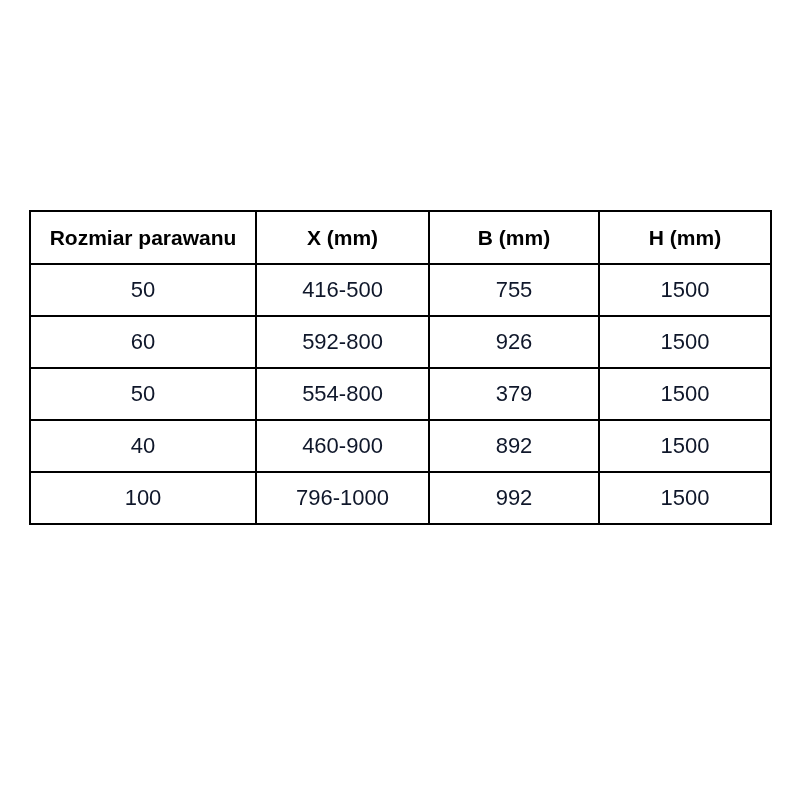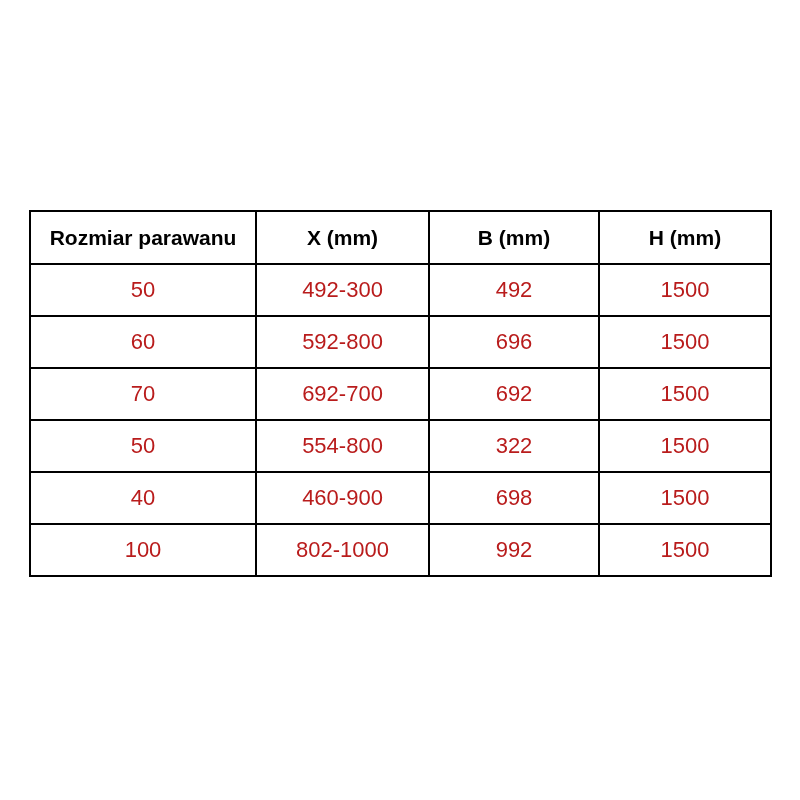--- a/index.html
+++ b/index.html
@@ -41,21 +41,21 @@
   table.size-table th {
     height: 53px;
     font-size: 21px;
     font-weight: bold;
     color: #000000;
   }
   table.size-table td {
     height: 52px;
     font-size: 22px;
     font-weight: normal;
-    color: #b91c1c;
+    color: #0f172a;
   }
   col.c1 { width: 226px; }
   col.c2 { width: 173px; }
   col.c3 { width: 170px; }
   col.c4 { width: 172px; }
 </style>
 </head>
 <body>
 
 <div class="page">
@@ -71,50 +71,44 @@
         <tr>
           <th>Rozmiar parawanu</th>
           <th>X (mm)</th>
           <th>B (mm)</th>
           <th>H (mm)</th>
         </tr>
       </thead>
       <tbody>
         <tr>
           <td>50</td>
-          <td>492-300</td>
-          <td>492</td>
+          <td>416-500</td>
+          <td>755</td>
           <td>1500</td>
         </tr>
         <tr>
           <td>60</td>
           <td>592-800</td>
-          <td>696</td>
-          <td>1500</td>
-        </tr>
-        <tr>
-          <td>70</td>
-          <td>692-700</td>
-          <td>692</td>
+          <td>926</td>
           <td>1500</td>
         </tr>
         <tr>
           <td>50</td>
           <td>554-800</td>
-          <td>322</td>
+          <td>379</td>
           <td>1500</td>
         </tr>
         <tr>
           <td>40</td>
           <td>460-900</td>
-          <td>698</td>
+          <td>892</td>
           <td>1500</td>
         </tr>
         <tr>
           <td>100</td>
-          <td>802-1000</td>
+          <td>796-1000</td>
           <td>992</td>
           <td>1500</td>
         </tr>
       </tbody>
     </table>
   </div>
 </div>
 
 </body></html>

